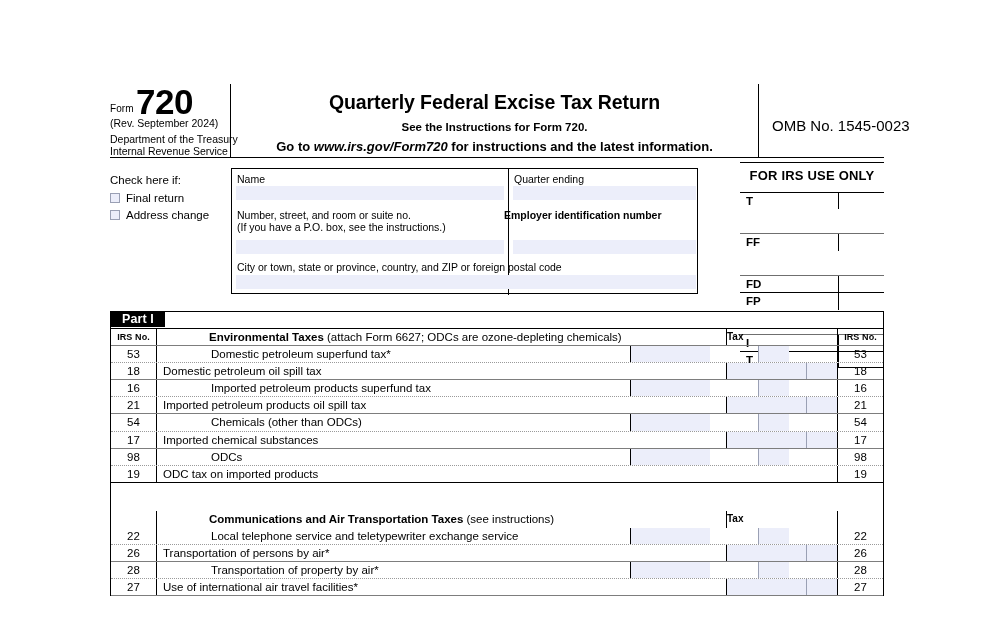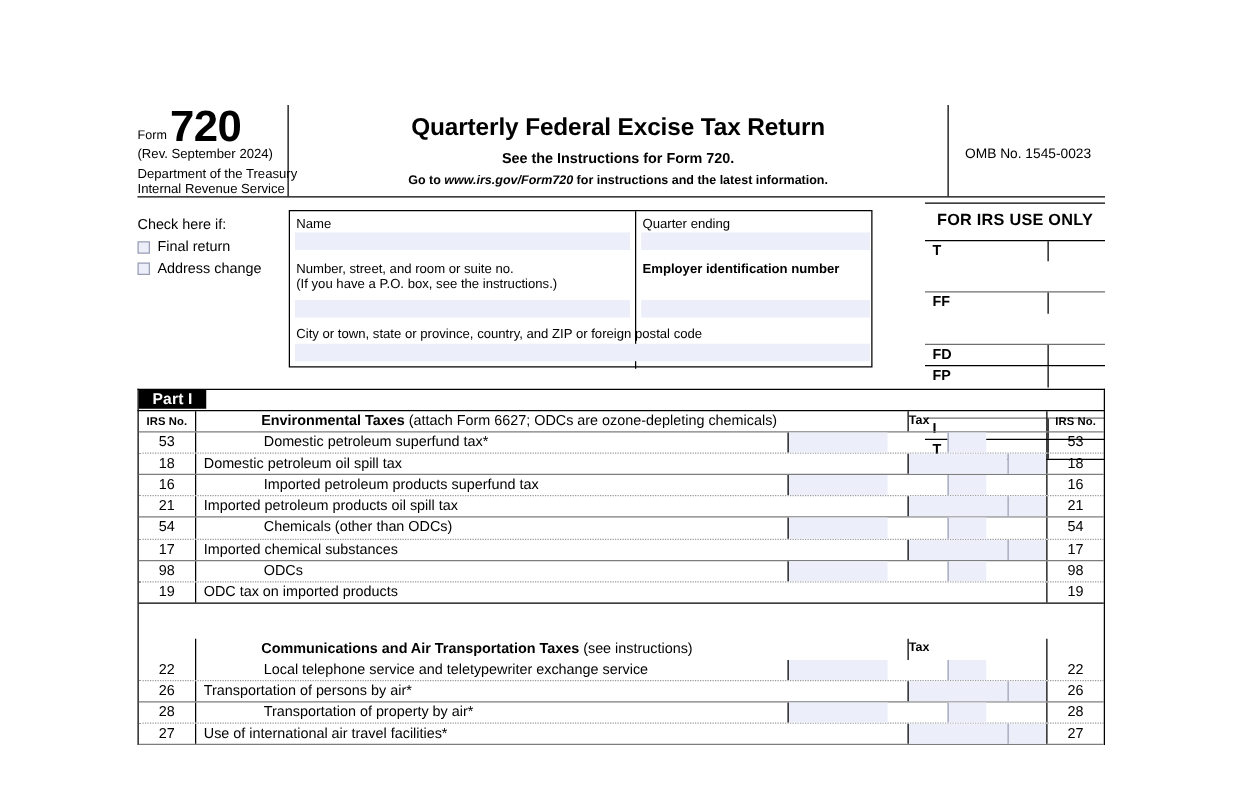--- a/index.html
+++ b/index.html
@@ -54,30 +54,30 @@
   .main-title {
     position: absolute; left: 0; top: 7px; width: 100%;
     font-size: 19.5px; font-weight: bold; letter-spacing: -0.1px;
   }
   .sub-title {
     position: absolute; left: 0; top: 37px; width: 100%;
     font-size: 11.5px; font-weight: bold;
   }
   .goto-line {
     position: absolute; left: 0; top: 55px; width: 100%;
-    font-size: 10px; font-weight: bold;
+    font-size: 13px; font-weight: bold;
   }
   .goto-line .url { font-style: italic; }
   .vline-2 {
     position: absolute; left: 648px; top: 0;
     width: 1.4px; height: 73px; background: #000;
   }
   .omb {
     position: absolute; left: 662px; top: 33px;
-    font-size: 11px; white-space: nowrap;
+    font-size: 15px; white-space: nowrap;
   }
   .hdr-underline {
     position: absolute; left: 110px; top: 157px;
     width: 774px; height: 1.4px; background: #000;
   }
 
   
   .check-block { position: absolute; left: 110px; top: 174px; width: 115px; }
   .check-title { font-size: 11.5px; margin-bottom: 3px; }
   .check-row { display: flex; align-items: center; height: 17px; }
@@ -256,21 +256,21 @@
     <span class="fld-label" style="left:5px; top:4px;">Name</span>
     <div class="fld-input" style="left:4px; top:17px; width:268px;"></div>
 
     <span class="fld-label" style="left:282px; top:4px;">Quarter ending</span>
     <div class="fld-input" style="left:281px; top:17px; width:183px;"></div>
 
     <span class="fld-label" style="left:5px; top:40px;">Number, street, and room or suite no.</span>
     <span class="fld-label" style="left:5px; top:52px;">(If you have a P.O. box, see the instructions.)</span>
     <div class="fld-input" style="left:4px; top:71px; width:268px;"></div>
 
-    <span class="fld-label b" style="left:282px; top:40px;">Employer identification number</span>
+    <span class="fld-label b" style="left:272px; top:40px;">Employer identification number</span>
     <div class="fld-input" style="left:281px; top:71px; width:183px;"></div>
 
     <span class="fld-label" style="left:5px; top:92px;">City or town, state or province, country, and ZIP or foreign postal code</span>
     <div class="fld-input" style="left:4px; top:106px; width:460px;"></div>
   </div>
 
   <div class="irs-box">
     <div class="irs-title">FOR IRS USE ONLY</div>
     <div class="irs-rows">
       <div class="irs-row">

